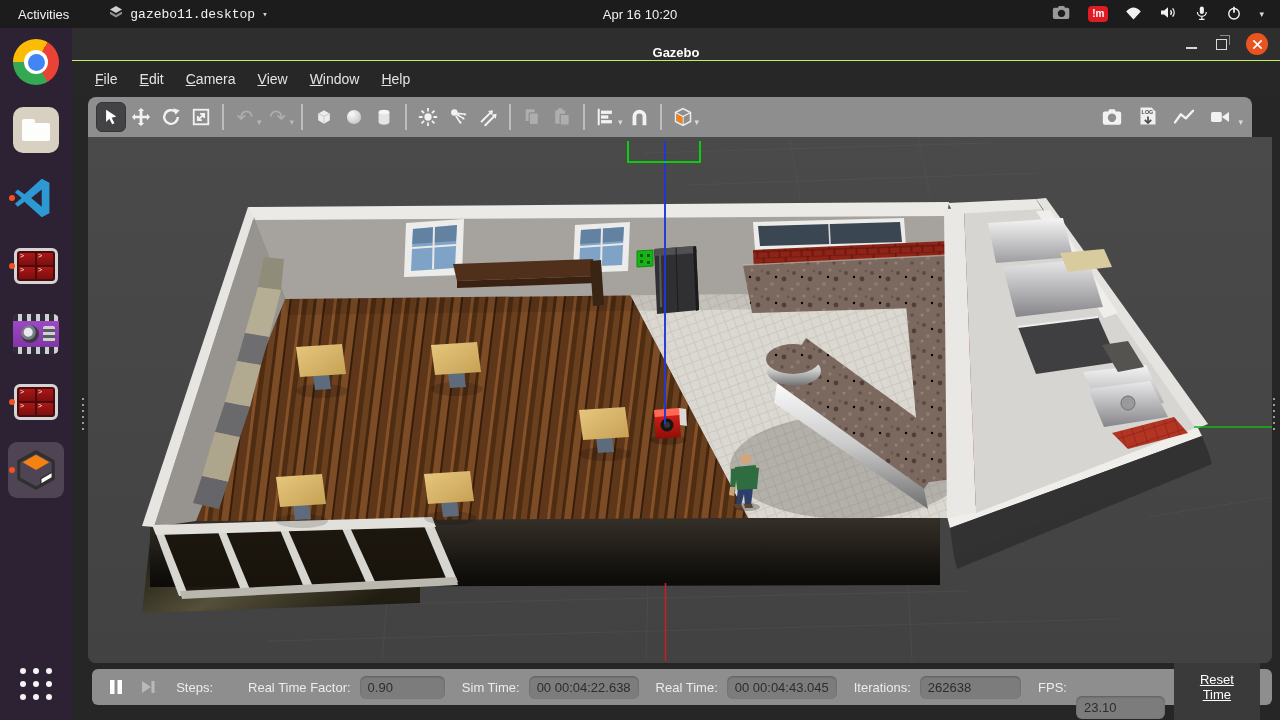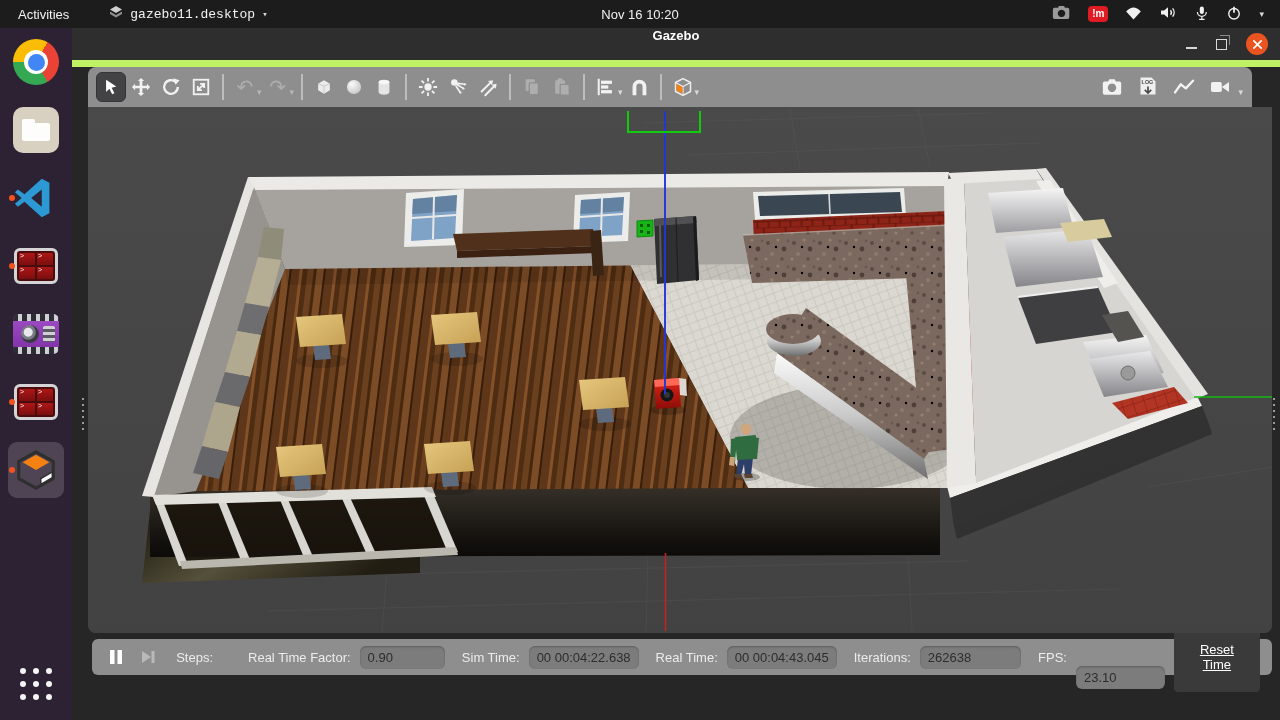--- a/index.html
+++ b/index.html
@@ -33,21 +33,21 @@
   .video-icon{width:46px;height:40px;background:linear-gradient(#a24fc8,#7c2ea3);border-radius:6px;position:relative;overflow:hidden;}
   .video-icon::before,.video-icon::after{content:"";position:absolute;left:0;width:46px;height:7px;background:repeating-linear-gradient(90deg,#2c2c34 0 5px,#cfcfd4 5px 9px);}
   .video-icon::before{top:0;}.video-icon::after{bottom:0;}
   .video-lens{position:absolute;left:8px;top:11px;width:18px;height:18px;border-radius:50%;background:radial-gradient(circle at 40% 40%,#e8e8ee 0 4px,#7b7b85 5px 7px,#3a3a44 8px);}
   .video-tail{position:absolute;right:4px;top:12px;width:12px;height:16px;background:repeating-linear-gradient(#cfcfd4 0 3px,#5a5a64 3px 6px);border-radius:2px;}
   .showapps{display:grid;grid-template-columns:repeat(3,6px);grid-template-rows:repeat(3,6px);gap:7px;}
   .showapps span{width:6px;height:6px;border-radius:50%;background:#f5f5f5;}
 
   
   .gz-window{position:absolute;left:72px;top:28px;width:1208px;height:692px;background:#262626;}
-  .titlebar{height:32px;background:#2e2e2e;border-bottom:7px solid #bef264;display:flex;align-items:flex-start;justify-content:center;position:relative;}
+  .titlebar{height:32px;background:#2e2e2e;border-bottom:1px solid #bef264;display:flex;align-items:flex-end;justify-content:center;position:relative;}
   .title{color:#ffffff;font-weight:bold;font-size:13px;}
   .winctl{position:absolute;right:12px;top:0;height:32px;display:flex;align-items:center;gap:19px;}
   .ctl-min{width:11px;height:2px;background:#d8d8d8;margin-top:8px;}
   .ctl-restore{width:9px;height:9px;border:1.5px solid #d8d8d8;position:relative;}
   .ctl-restore::before{content:"";position:absolute;left:2.5px;top:-5px;width:9px;height:9px;border:1.5px solid #8a8a8a;border-left:none;border-bottom:none;}
   .ctl-close{width:22px;height:22px;border-radius:50%;background:#E95420;display:flex;align-items:center;justify-content:center;}
   .menubar{height:36px;background:#272727;display:flex;align-items:center;padding-left:12px;}
   .menu-item{display:inline-block;color:#e3e3e3;font-size:14px;padding:0 11px;}
   .menu-item::first-letter{text-decoration:underline;}
 
@@ -88,21 +88,21 @@
         <span>
           <svg width="14" height="14" viewBox="0 0 14 14">
               <path d="M7 1 L13 4.5 L7 8 L1 4.5 Z" fill="#cfcfcf"></path>
               <path d="M1 6.5 L7 10 L13 6.5 L13 9 L7 12.5 L1 9 Z" fill="#8f8f8f"></path>
             </svg>
         </span>
         <span>gazebo11.desktop</span>
         <span class="tb-caret">▾</span>
       </span>
     </div>
-    <div class="tb-clock">Nov 16 10:20</div>
+    <div class="tb-clock">Apr 16 10:20</div>
     <div class="tb-right">
       <span>
         <svg width="19" height="15" viewBox="0 0 22 17">
             <path fill="#9a9a9a" fill-rule="evenodd" d="M8 1h6l1 2h3a2 2 0 0 1 2 2v9a2 2 0 0 1-2 2H3a2 2 0 0 1-2-2V5a2 2 0 0 1 2-2h4Zm3 4.2a4.3 4.3 0 1 0 .001 0Z"></path>
           </svg>
       </span>
       <span class="badge">!m</span>
       <span>
         <svg width="17" height="14" viewBox="0 0 22 18">
             <path fill="#f2f2f2" d="M1.5 7 C4.5 3.4 8.3 1.8 11 1.8 C13.7 1.8 17.5 3.4 20.5 7 L11 17.5 Z"></path>
@@ -198,20 +198,28 @@
         <div class="ctl-min"></div>
         <div class="ctl-restore"></div>
         <div class="ctl-close">
           <svg width="11" height="11" viewBox="0 0 12 12">
               <path d="M2 2 L10 10 M10 2 L2 10" stroke="#fff" stroke-width="1.8" stroke-linecap="round"></path>
             </svg>
         </div>
       </div>
     </div>
 
+    <div class="menubar">
+      <span class="menu-item">File</span>
+      <span class="menu-item">Edit</span>
+      <span class="menu-item">Camera</span>
+      <span class="menu-item">View</span>
+      <span class="menu-item">Window</span>
+      <span class="menu-item">Help</span>
+    </div>
 
     <div class="toolbar">
       <div class="tbtn sel">
         <svg width="18" height="18" viewBox="0 0 22 22">
             <path fill="#fff" d="M5 2 L17.5 10.5 L11.8 11.8 L15.2 18.6 L12.4 20 L9 13.2 L5 17 Z"></path>
           </svg>
       </div>
       <div class="tbtn">
         <svg width="20" height="20" viewBox="0 0 22 22">
             <path fill="currentColor" d="M11 1 L14.5 4.5 H12.5 V9.5 H17.5 V7.5 L21 11 L17.5 14.5 V12.5 H12.5 V17.5 H14.5 L11 21 L7.5 17.5 H9.5 V12.5 H4.5 V14.5 L1 11 L4.5 7.5 V9.5 H9.5 V4.5 H7.5 Z"></path>

